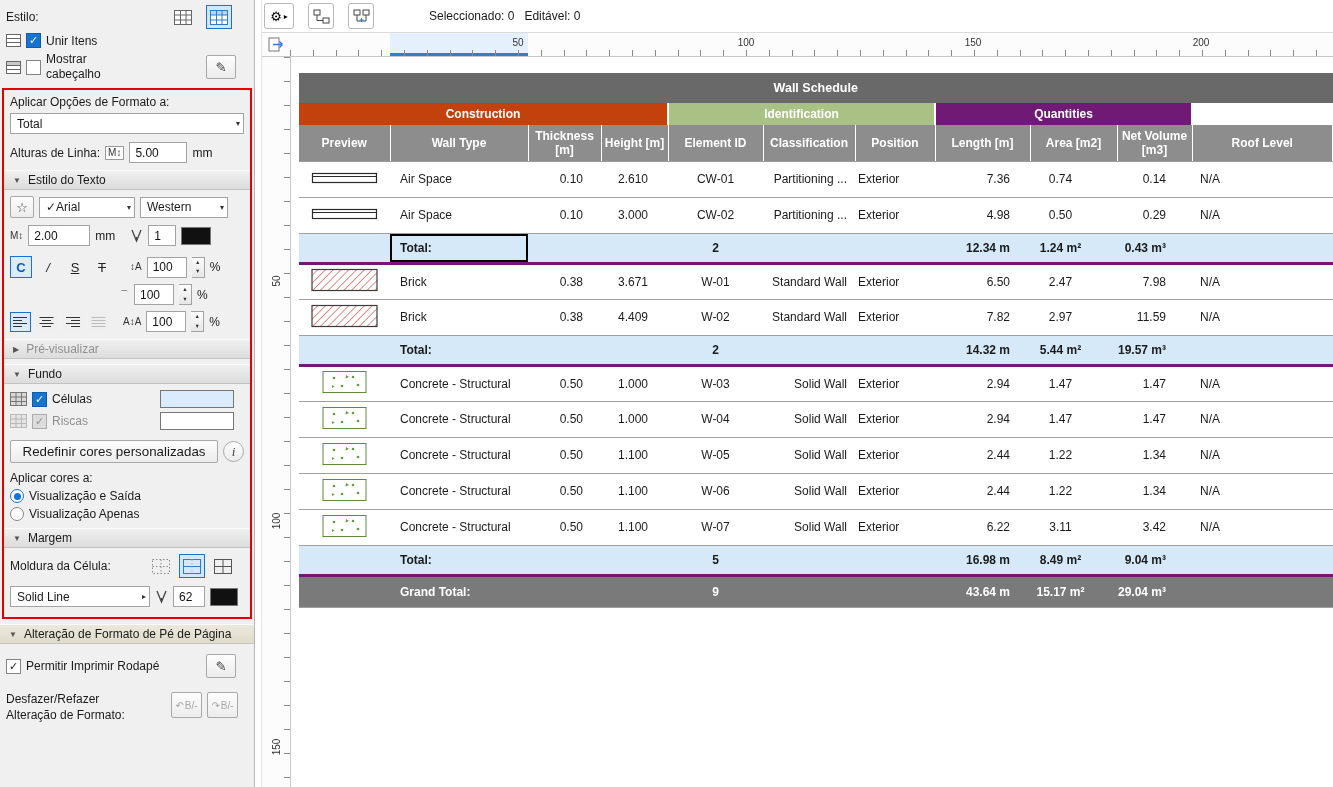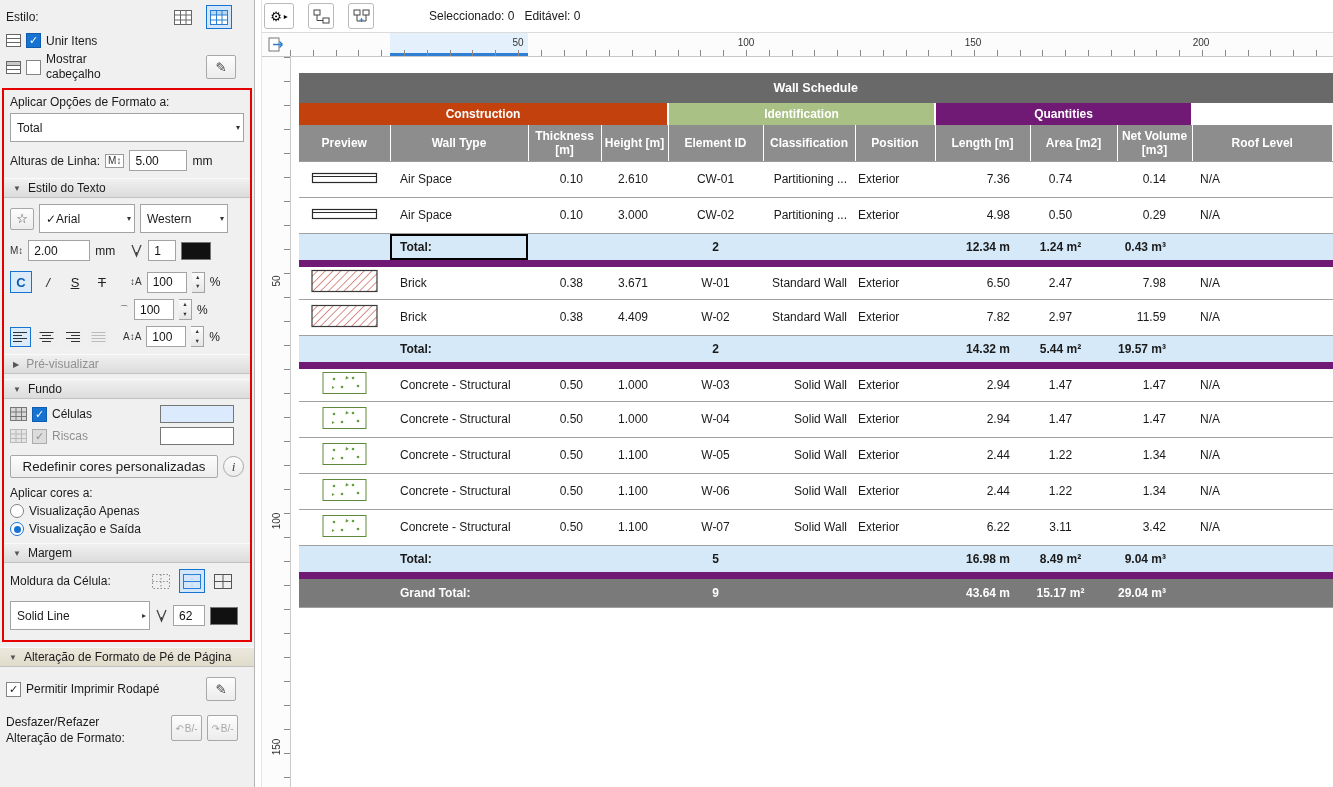--- a/index.html
+++ b/index.html
@@ -9,21 +9,21 @@
 .sidebar{width:255px;min-width:255px;background:#f0f0f0;border-right:1px solid #b5b5b5;overflow:hidden}
 .gutter{width:7px;background:#fff;border-right:1px solid #e6e6e6}
 .main{flex:1;display:flex;flex-direction:column;min-width:0}
 
 .sb-row{display:flex;align-items:center;gap:5px;padding:2px 6px}
 .sectionbar{height:20px;display:flex;align-items:center;gap:7px;background:linear-gradient(#f0f0f0,#dcdcdc);border-top:1px solid #fafafa;border-bottom:1px solid #c2c2c2;padding:0 9px;margin-top:5px}
 .sectionbar .tri{font-size:8px;color:#555}
 .sectionbar.dis{color:#909090}
 .sectionbar.tan{background:linear-gradient(#ece8dc,#e0dccb)}
 .input{background:#fff;border:1px solid #a3a3a3;height:21px;display:flex;align-items:center;padding:0 5px;color:#111}
-.selectbox{background:#fff;border:1px solid #a3a3a3;height:29px;display:flex;align-items:center;justify-content:space-between;padding:0 3px 0 6px}
+.selectbox{background:#fff;border:1px solid #a3a3a3;height:21px;display:flex;align-items:center;justify-content:space-between;padding:0 3px 0 6px}
 .selectbox .chev{font-size:8px;color:#333}
 .cb{width:15px;height:15px;border:1px solid #848484;background:#fff;display:inline-flex;align-items:center;justify-content:center;font-size:11px;line-height:1;color:transparent;flex:none}
 .cb.on-blue{background:var(--c-accent);border-color:#0f5cae;color:#fff}
 .cb.on-dark{color:#222}
 .cb.on-dis{background:#dcdcdc;border-color:#ababab;color:#8f8f8f}
 .radio{width:14px;height:14px;border-radius:50%;border:1px solid #848484;background:#fff;position:relative;flex:none}
 .radio.sel{border-color:var(--c-accent)}
 .radio.sel::after{content:"";position:absolute;inset:2.5px;border-radius:50%;background:var(--c-accent)}
 .pbtn{background:linear-gradient(#fdfdfd,#ececec);border:1px solid #a8a8a8;border-radius:2px;display:inline-flex;align-items:center;justify-content:center;color:#444}
 .swatch{border:1px solid #767676;height:18px;flex:none}
@@ -53,21 +53,21 @@
 .vruler{width:29px;min-width:29px;background:#fcfcfc;border-right:1px solid #c9c9c9;position:relative}
 .vticks{position:absolute;top:0;bottom:0;right:0;width:6px;background-image:repeating-linear-gradient(180deg,#8a8a8a 0 1px,transparent 1px 24px)}
 .vnum{position:absolute;left:14px;font-size:10px;color:#333;transform:translate(-50%,-50%) rotate(-90deg)}
 .canvas{flex:1;background:#fff;position:relative;overflow:hidden}
 
 table.schedule{position:absolute;left:8px;top:16px;width:1034px;border-collapse:collapse;table-layout:fixed;font-size:12px}
 tr.t-title th{height:30px;background:var(--c-title);color:#fff;font-weight:bold;font-size:12.5px;text-align:center}
 tr.t-groups th{height:22px;color:#fff;font-weight:bold;border-right:2px solid #fff;text-align:center}
 tr.t-heads th{height:36px;background:var(--c-header);color:#fff;font-weight:bold;border-right:1px solid #fff;border-bottom:1px solid #9b9b9b;text-align:center;padding:2px 3px}
 tbody td{height:36px;background:#fff;border-bottom:1px solid #a0a0a0;vertical-align:middle}
-tr.total td{background:var(--c-total);height:30px;border-top:1px solid #8f8f8f;border-bottom:7px solid #701a75}
+tr.total td{background:var(--c-total);height:30px;border-top:1px solid #8f8f8f;border-bottom:3px solid #701a75}
 tr.grand td{background:var(--c-grand);height:32px;color:#fff;font-weight:bold}
 td.b{font-weight:bold}
 td.sel{box-shadow:inset 0 0 0 2px #000}
 td.c0{text-align:center}
 td.c1{text-align:left;padding-left:10px}
 td.c2{text-align:right;padding-right:18px}
 td.c3{text-align:right;padding-right:20px}
 td.c4{text-align:center}
 td.c5{text-align:right;padding-right:8px}
 td.c6{text-align:left;padding-left:3px}
@@ -283,26 +283,26 @@
         <button class="pbtn" style="flex:1;height:23px;color:#1a1a1a">
             <span>Redefinir cores personalizadas</span>
           </button>
         <button class="pbtn" style="width:21px;height:21px;border-radius:50%;font-style:italic;font-family:'Liberation Serif',serif">
             <span>i</span>
           </button>
       </div>
 
       <div style="padding:6px 6px 2px">Aplicar cores a:</div>
       <div class="sb-row">
+        <span class="radio sel"></span>
+        <span>Visualização e Saída</span>
+      </div>
+      <div class="sb-row">
         <span class="radio"></span>
         <span>Visualização Apenas</span>
-      </div>
-      <div class="sb-row">
-        <span class="radio sel"></span>
-        <span>Visualização e Saída</span>
       </div>
 
       <div class="sectionbar">
         <span class="tri">▼</span>
         <span>Margem</span>
       </div>
 
       <div class="sb-row" style="margin-top:4px">
         <span>Moldura da Célula:</span>
         <span style="display:flex;gap:5px;margin-left:auto;margin-right:8px">

